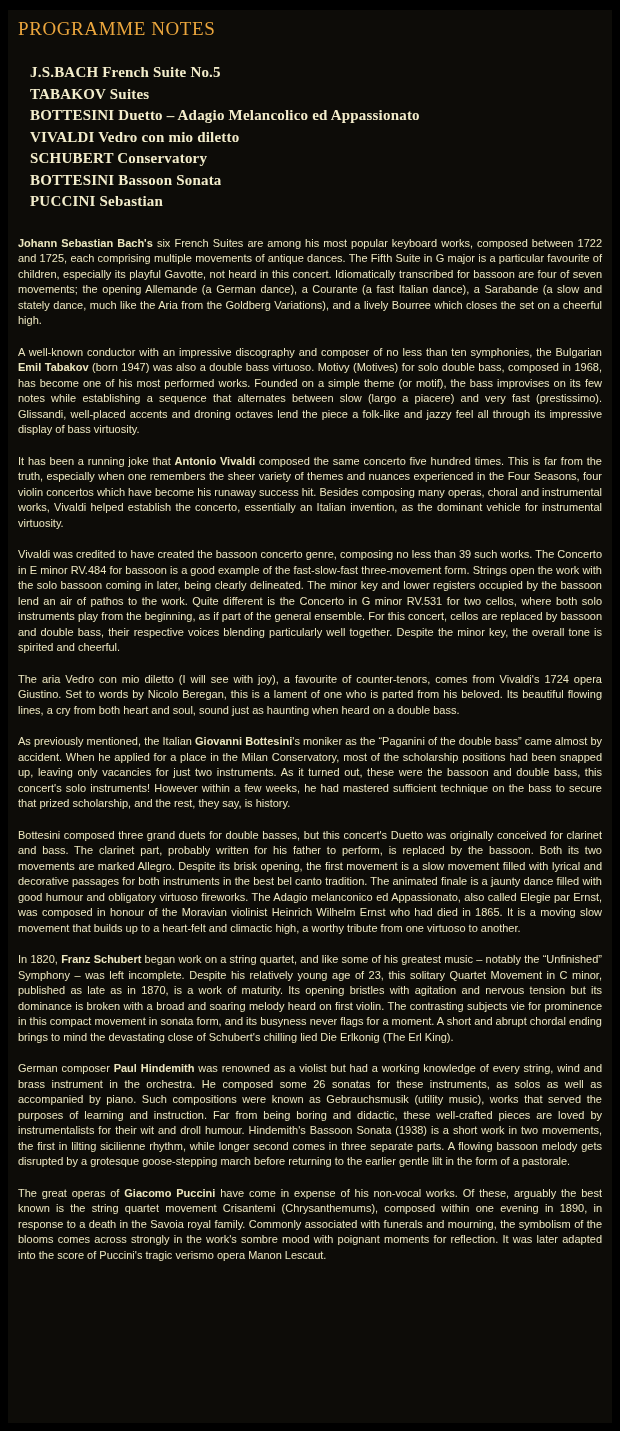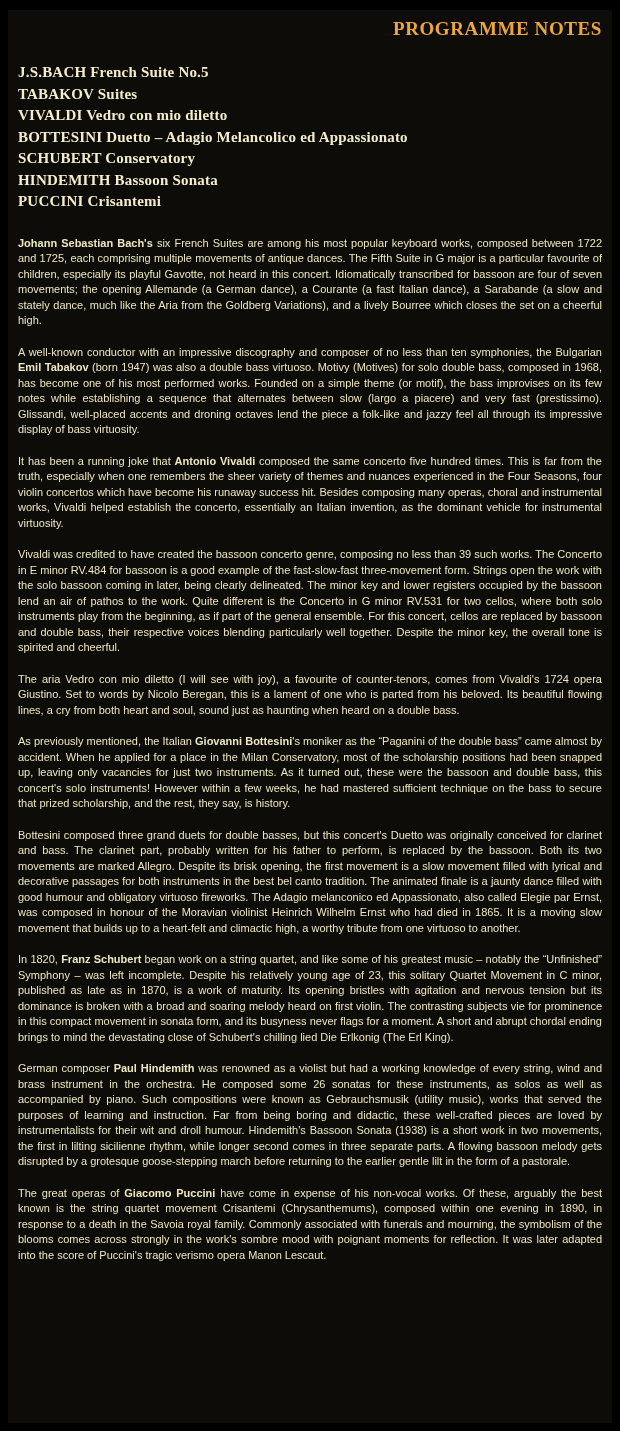--- a/index.html
+++ b/index.html
@@ -20,30 +20,30 @@
     top: 10px;
     width: 604px;
     height: 1413px;
     background: #0d0c08;
     overflow: hidden;
     box-sizing: border-box;
     padding: 5px 10px 0 10px;
   }
   .page-title {
     margin: 3px 0 0 0;
-    text-align: right;
+    text-align: left;
     font-family: "Liberation Serif", serif;
-    font-weight: bold;
+    font-weight: normal;
     font-size: 19px;
     letter-spacing: 0.6px;
     color: #eba63d;
   }
   .works-list {
     list-style: none;
-    margin: 22px 0 0 0;
+    margin: 22px 0 0 12px;
     padding: 0;
   }
   .works-list li {
     font-family: "Liberation Serif", serif;
     font-weight: bold;
     font-size: 15px;
     line-height: 21.5px;
     letter-spacing: 0.2px;
     color: #f3edcb;
   }
@@ -64,25 +64,25 @@
 </style>
 </head>
 <body>
 
 <div class="page-panel">
   <h1 class="page-title">PROGRAMME NOTES</h1>
 
   <ul class="works-list">
       <li>J.S.BACH French Suite No.5</li>
       <li>TABAKOV Suites</li>
+      <li>BOTTESINI Duetto – Adagio Melancolico ed Appassionato</li>
       <li>VIVALDI Vedro con mio diletto</li>
-      <li>BOTTESINI Duetto – Adagio Melancolico ed Appassionato</li>
       <li>SCHUBERT Conservatory</li>
-      <li>HINDEMITH Bassoon Sonata</li>
-      <li>PUCCINI Crisantemi</li>
+      <li>BOTTESINI Bassoon Sonata</li>
+      <li>PUCCINI Sebastian</li>
     </ul>
 
   <div class="notes-body">
       <p><b>Johann Sebastian Bach's</b><span> six French Suites are among his most popular keyboard works, composed between 1722 and 1725, each comprising multiple movements of antique dances. The Fifth Suite in G major is a particular favourite of children, especially its playful Gavotte, not heard in this concert. Idiomatically transcribed for bassoon are four of seven movements; the opening Allemande (a German dance), a Courante (a fast Italian dance), a Sarabande (a slow and stately dance, much like the Aria from the Goldberg Variations), and a lively Bourree which closes the set on a cheerful high.</span></p>
       <p><span>A well-known conductor with an impressive discography and composer of no less than ten symphonies, the Bulgarian </span><b>Emil Tabakov</b><span> (born 1947) was also a double bass virtuoso. Motivy (Motives) for solo double bass, composed in 1968, has become one of his most performed works. Founded on a simple theme (or motif), the bass improvises on its few notes while establishing a sequence that alternates between slow (largo a piacere) and very fast (prestissimo). Glissandi, well-placed accents and droning octaves lend the piece a folk-like and jazzy feel all through its impressive display of bass virtuosity.</span></p>
       <p><span>It has been a running joke that </span><b>Antonio Vivaldi</b><span> composed the same concerto five hundred times. This is far from the truth, especially when one remembers the sheer variety of themes and nuances  experienced in the Four Seasons, four violin concertos which have become his runaway success hit. Besides composing many operas, choral and instrumental works, Vivaldi helped establish the concerto, essentially an Italian invention, as the dominant vehicle for instrumental virtuosity.</span></p>
       <p><span>Vivaldi was credited to have created the bassoon concerto genre, composing no less than 39 such works. The Concerto in E minor RV.484 for bassoon is a good example of the fast-slow-fast three-movement form. Strings open the work with the solo bassoon coming in later, being clearly delineated. The minor key and lower registers occupied by the bassoon lend an air of pathos to the work. Quite different is the Concerto in G minor RV.531 for two cellos, where both solo instruments play from the beginning, as if part of the general ensemble. For this concert, cellos are replaced by bassoon and double bass, their respective voices blending particularly well together. Despite the minor key, the overall tone is spirited and cheerful.</span></p>
       <p><span>The aria Vedro con mio diletto (I will see with joy), a favourite of counter-tenors, comes from Vivaldi's 1724 opera Giustino. Set to words by Nicolo Beregan, this is a lament of one who is parted from his beloved. Its beautiful flowing lines, a cry from both heart and soul, sound just as haunting when heard on a double bass.</span></p>
       <p><span>As previously mentioned, the Italian </span><b>Giovanni Bottesini</b><span>'s moniker as the “Paganini of the double bass” came almost by accident. When he applied for a place in the Milan Conservatory, most of the scholarship positions had been snapped up, leaving only vacancies for just two instruments. As it turned out, these were the bassoon and double bass, this concert's solo instruments! However within a few weeks, he had mastered sufficient technique on the bass to secure that prized scholarship, and the rest, they say, is history.</span></p>
       <p><span>Bottesini composed three grand duets for double basses, but this concert's Duetto was originally conceived for clarinet and bass. The clarinet part, probably written for his father to perform, is replaced by the bassoon. Both its two movements are marked Allegro. Despite its brisk opening, the first movement is a slow movement filled with lyrical and decorative passages for both instruments in the best bel canto tradition. The animated finale is a jaunty dance filled with good humour and obligatory virtuoso fireworks. The Adagio melanconico ed Appassionato, also called Elegie par Ernst, was composed in honour of the Moravian violinist Heinrich Wilhelm Ernst who had died in 1865. It is a moving slow movement that builds up to a heart-felt and climactic high, a worthy tribute from one virtuoso to another.</span></p>

